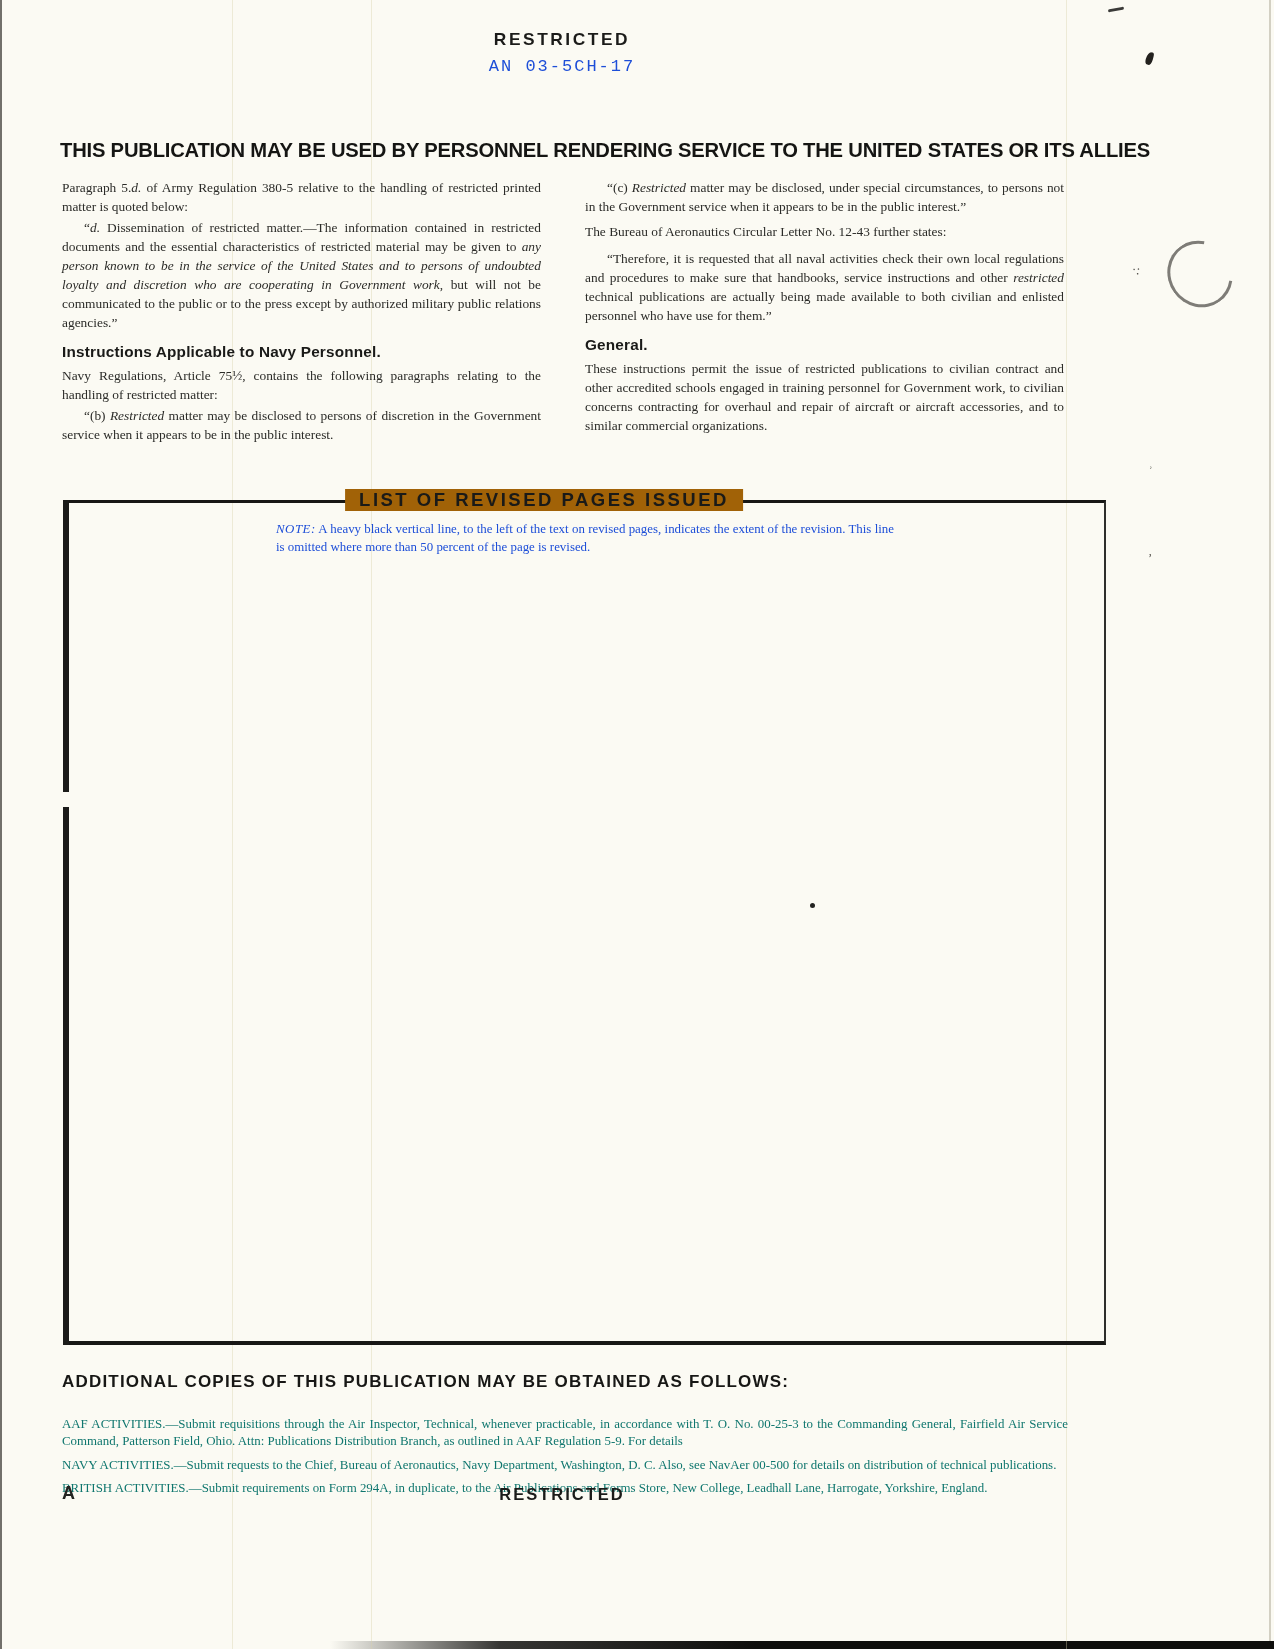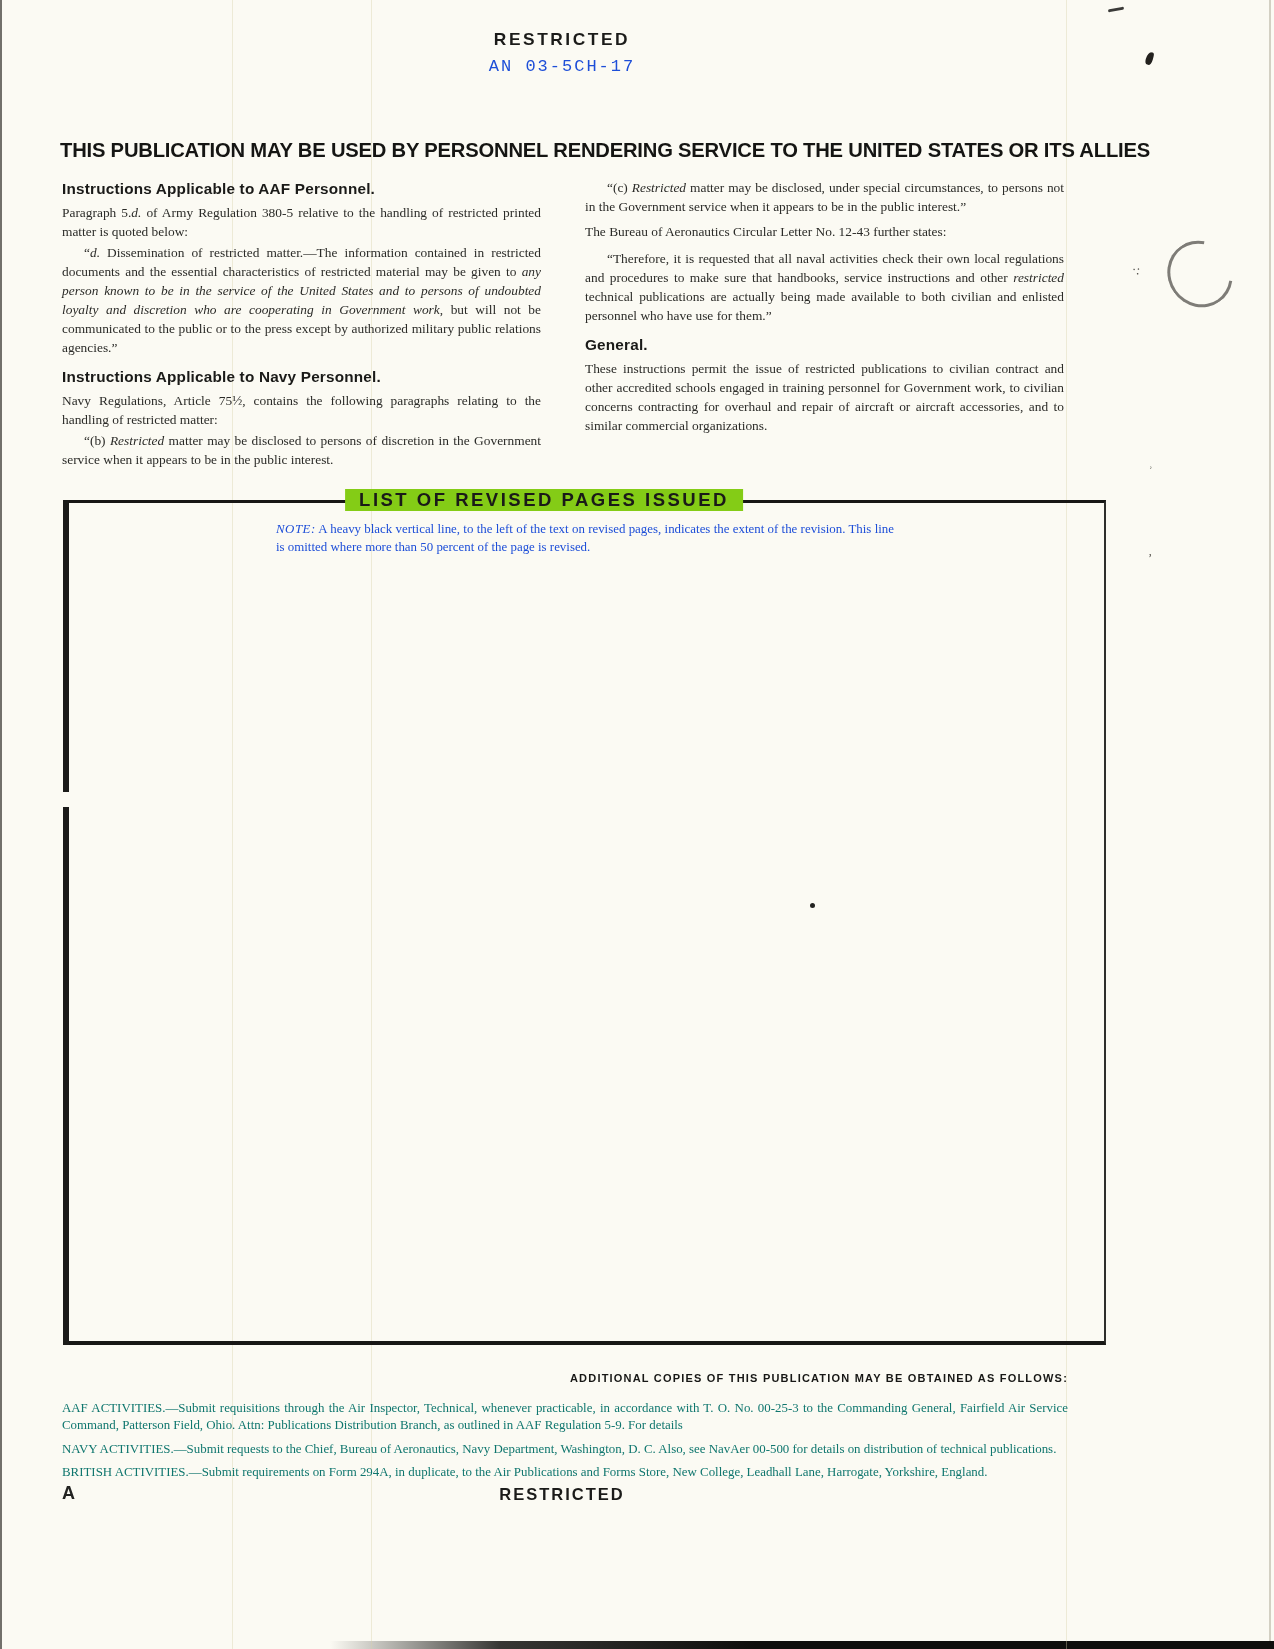--- a/index.html
+++ b/index.html
@@ -57,34 +57,34 @@
   
   .rbox{
     position:absolute;left:66px;top:500px;width:1040px;height:845px;
     border-top:3px solid #171715;border-right:2px solid #2e2e2b;border-bottom:4px solid #171715;
     box-sizing:border-box;
   }
   .rbox .hv1{position:absolute;left:-3px;top:-3px;width:6px;height:292px;background:#1b1b19;}
   .rbox .hv2{position:absolute;left:-3px;top:304px;width:6px;bottom:-4px;background:#1b1b19;}
   .rbox-title{
     position:absolute;top:-14px;left:calc(50% - 41px);transform:translateX(-50%);
-    background:#84cc16;padding:0 14px;white-space:nowrap;
+    background:#a16207;padding:0 14px;white-space:nowrap;
     font-family:"Liberation Sans", sans-serif;font-weight:bold;font-size:18.5px;
     letter-spacing:2.5px;color:#1a1a18;
   }
   .rbox-note{
     width:618px;margin:18px auto 0;font-size:12.9px;line-height:1.38;color:#1d4ed8;
     text-align:justify;
   }
   .rbox-note .nl{font-style:italic;letter-spacing:.5px;}
   
   .addl{position:absolute;left:62px;top:1372px;width:1006px;}
   .addl-h{
-    text-align:right;font-family:"Liberation Sans", sans-serif;font-weight:bold;
-    font-size:11px;letter-spacing:1.2px;color:#171715;margin-bottom:16px;
+    text-align:left;font-family:"Liberation Sans", sans-serif;font-weight:bold;
+    font-size:17px;letter-spacing:1.2px;color:#171715;margin-bottom:24px;
   }
   .addl p{margin:0 0 7px 0;font-size:12.9px;line-height:1.3;text-align:justify;color:#28282四5;}
   .addl p{color:#0f766e;}
   .addl .cont{margin:0 0 9px 28px;font-size:12.9px;color:#282825;}
   
   .ftr-letter{
     position:absolute;left:62px;top:1483px;
     font-family:"Liberation Sans", sans-serif;font-weight:bold;font-size:18px;color:#232321;
   }
   .ftr-restricted{
@@ -114,21 +114,20 @@
 
   <div class="hdr">
     <div class="restricted">RESTRICTED</div>
     <div class="docnum">AN 03-5CH-17</div>
   </div>
 
   <div class="main-title">THIS PUBLICATION MAY BE USED BY PERSONNEL RENDERING SERVICE TO THE UNITED STATES OR ITS ALLIES</div>
 
   <div class="cols">
     <div class="col">
-      <h3>Instructions Applicable to AAF Personnel.</h3>
       <p><span>Paragraph 5.</span><span class="it">d.</span><span> of Army Regulation 380-5 relative to the handling of restricted printed matter is quoted below:</span></p>
       <p class="q"><span>“</span><span class="it">d.</span><span> Dissemination of restricted matter.—The information contained in restricted documents and the essential characteristics of restricted material may be given to </span><span class="it">any person known to be in the service of the United States and to persons of undoubted loyalty and discretion who are cooperating in Government work</span><span>, but will not be communicated to the public or to the press except by authorized military public relations agencies.”</span></p>
       <h3>Instructions Applicable to Navy Personnel.</h3>
       <p>Navy Regulations, Article 75½, contains the following paragraphs relating to the handling of restricted matter:</p>
       <p class="q"><span>“(b) </span><span class="it">Restricted</span><span> matter may be disclosed to persons of discretion in the Government service when it appears to be in the public interest.</span></p>
     </div>
     <div class="col">
       <p class="q"><span>“(c) </span><span class="it">Restricted</span><span> matter may be disclosed, under special circumstances, to persons not in the Government service when it appears to be in the public interest.”</span></p>
       <p style="margin:6px 0 8px 0;">The Bureau of Aeronautics Circular Letter No. 12-43 further states:</p>
       <p class="q"><span>“Therefore, it is requested that all naval activities check their own local regulations and procedures to make sure that handbooks, service instructions and other </span><span class="it">restricted</span><span> technical publications are actually being made available to both civilian and enlisted personnel who have use for them.”</span></p>

